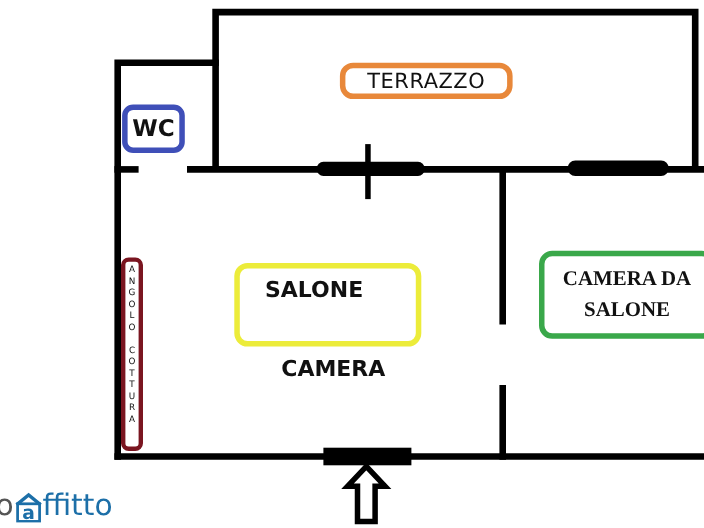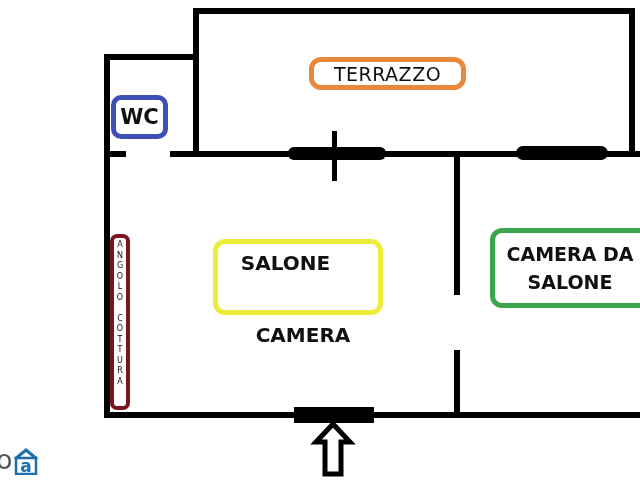--- a/index.html
+++ b/index.html
@@ -6,21 +6,21 @@
     body { width: 640px; height: 480px; position: relative; overflow: hidden; font-family: "DejaVu Sans", sans-serif; }
     #plan { position: absolute; left: 0; top: 0; width: 640px; height: 480px; }
     .label-box { position: absolute; box-sizing: border-box; border-radius: 12px; background: #ffffff; display: flex; align-items: center; justify-content: center; text-align: center; color: #111; font-family: "DejaVu Sans", sans-serif; }
     .lbl-terrazzo { left: 309px; top: 57px; width: 157px; height: 33px; border: 5px solid #e8883a; font-size: 19px; letter-spacing: 0.5px; }
     .lbl-wc { left: 111px; top: 95px; width: 57px; height: 44px; border: 5px solid #3f4fb8; border-radius: 10px; font-size: 21px; font-weight: bold; }
     .lbl-salone { left: 213px; top: 239px; width: 170px; height: 76px; border: 5px solid #ecec3a; font-size: 20px; line-height: 28px; font-weight: bold; flex-direction: column; }
     .lbl-salone span { display: block; margin-top: 44px; }
     .lbl-salone .l1 { margin-left: -25px; }
     .lbl-salone .l2 { margin-left: 10px; }
     .lbl-camera { left: 490px; top: 228px; width: 160px; height: 80px; border: 5px solid #3aa84a; font-size: 19px; line-height: 28px; font-weight: bold; flex-direction: column; }
-    .lbl-camera span { display: block; }
+    .lbl-camera span { display: block; font-family: Liberation Serif, serif; }
     .lbl-angolo { left: 110px; top: 234px; width: 20px; height: 176px; border: 4px solid #7a1520; border-radius: 7px; flex-direction: column; font-size: 8px; line-height: 10.5px; padding-top: 2px; justify-content: flex-start; }
     .lbl-angolo span { display: block; }
     .logo { position: absolute; left: -4px; top: 444px; font-size: 27px; color: #1c6fa8; font-family: "DejaVu Sans", sans-serif; letter-spacing: 0px; }
     .logo .pre { color: #555; }
     .logo .at { display: inline-block; position: relative; width: 26px; height: 28px; vertical-align: bottom; }
   </style>
 </head>
 <body>
 
 <svg id="plan" viewBox="0 0 640 480" xmlns="http://www.w3.org/2000/svg">
@@ -82,14 +82,14 @@
   <span>U</span>
   <span>R</span>
   <span>A</span>
 </div>
 
 <div class="logo">
   <span class="pre">o</span><span class="at"><svg width="26" height="28" viewBox="0 0 26 28" style="position:absolute;left:0;top:0">
         <path d="M2,12 L13,3 L24,12" fill="none" stroke="#1c6fa8" stroke-width="3"></path>
         <rect x="3" y="11" width="20" height="16" fill="none" stroke="#1c6fa8" stroke-width="2.5"></rect>
         <text x="13" y="25" text-anchor="middle" font-size="17" font-weight="bold" fill="#1c6fa8" font-family="DejaVu Sans, sans-serif">a</text>
-      </svg></span>
+      </svg></span><span>ffitto</span>
 </div>
 
 </body></html>

